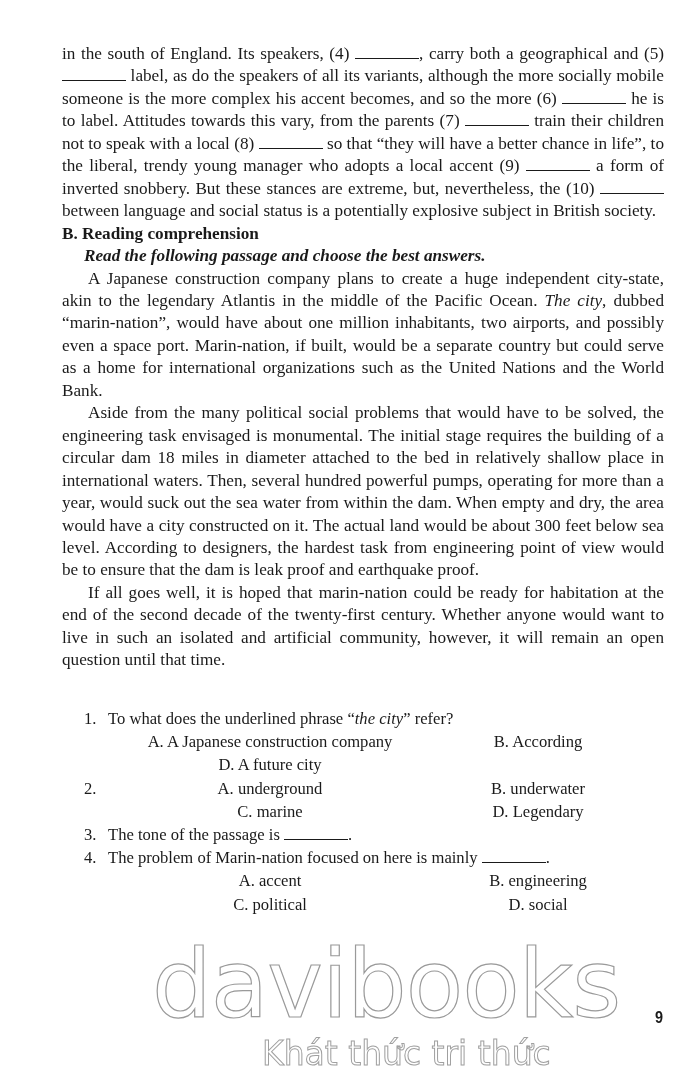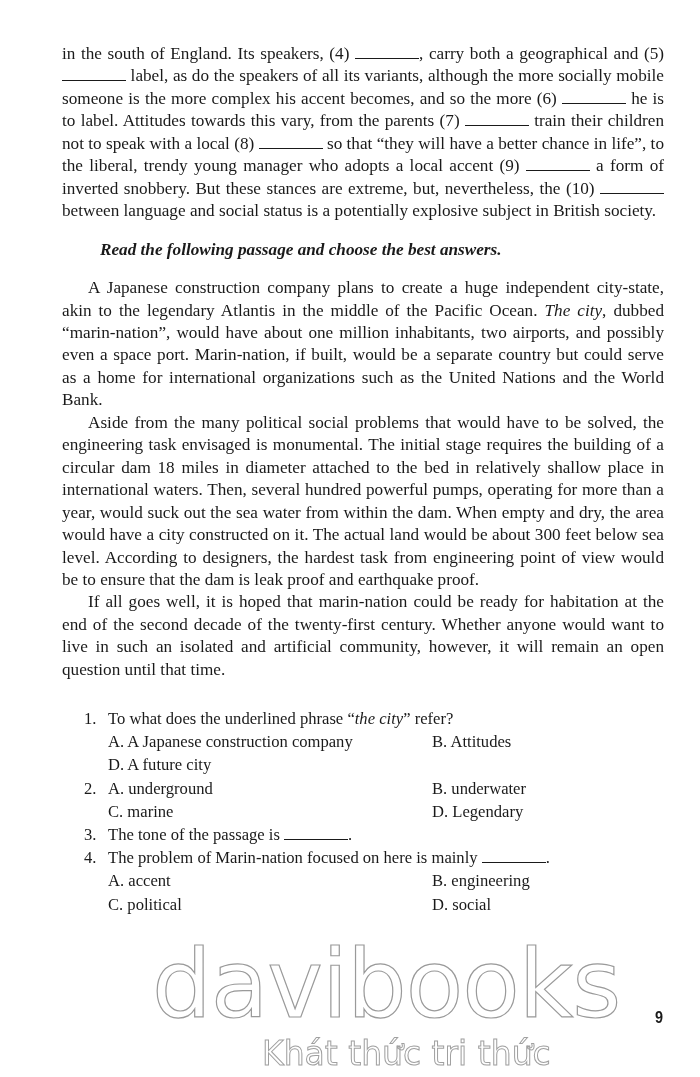--- a/index.html
+++ b/index.html
@@ -11,28 +11,28 @@
   .page { position: absolute; left: 0; top: 0; width: 700px; height: 1077px; }
   .col {
     position: absolute; left: 62px; top: 43px; width: 602px;
     font-size: 17.2px; line-height: 22.45px;
   }
   .para { margin: 0; text-align: justify; text-align-last: left; }
   .para.indent { text-indent: 26px; }
   .blank { display: inline-block; border-bottom: 1.3px solid #1a1a1a; height: 14px; vertical-align: baseline; }
   .b70 { width: 64px; }
   .heading-b { margin: 0; font-weight: bold; font-size: 17.2px; }
-  .instr { margin: 16px; padding-left: 22px; font-weight: bold; font-style: italic; }
+  .instr { margin: 0; padding-left: 22px; font-weight: bold; font-style: italic; }
   .qs {
     position: absolute; left: 84px; top: 707px; width: 560px;
     font-size: 16.6px; line-height: 23.2px;
   }
   .q { position: relative; padding-left: 24px; }
   .qnum { position: absolute; left: 0; top: 0; }
-  .opts { display: grid; grid-template-columns: 324px auto; padding-left: 24px; }
+  .opts { display: grid; grid-template-columns: 324px auto; padding-left: 24px; text-align: center; }
   .opts span { display: block; white-space: nowrap; }
   .ital { font-style: italic; }
   .wm1 {
     position: absolute; left: 152px; top: 935px;
     font-family: "DejaVu Sans", sans-serif; font-size: 94px; line-height: 100px;
     letter-spacing: -1px; color: transparent;
     -webkit-text-stroke: 1.2px #9a9a9a; white-space: nowrap;
   }
   .wm2 {
     position: absolute; left: 262px; top: 1034px;
@@ -56,35 +56,36 @@
       <span>(5) </span><span class="blank b70"></span><span> label, as do the speakers of all its variants, although the more socially</span>
       <span>mobile someone is the more complex his accent becomes, and so the more</span>
       <span>(6) </span><span class="blank b70"></span><span> he is to label. Attitudes towards this vary, from the parents (7)</span>
       <span class="blank b70"></span><span> train their children not to speak with a local (8) </span><span class="blank b70"></span><span> so that “they</span>
       <span>will have a better chance in life”, to the liberal, trendy young manager who adopts</span>
       <span>a local accent (9) </span><span class="blank b70"></span><span> a form of inverted snobbery. But these stances are</span>
       <span>extreme, but, nevertheless, the (10) </span><span class="blank b70"></span><span> between language and social status is</span>
       <span>a potentially explosive subject in British society.</span>
     </p>
 
+    <p class="heading-b">B. Reading comprehension</p>
     <p class="instr">Read the following passage and choose the best answers.</p>
 
     <p class="para indent"><span>A Japanese construction company plans to create a huge independent city-state, akin to the legendary Atlantis in the middle of the Pacific Ocean. </span><em>The city</em><span>, dubbed “marin-nation”, would have about one million inhabitants, two airports, and possibly even a space port. Marin-nation, if built, would be a separate country but could serve as a home for international organizations such as the United Nations and the World Bank.</span></p>
     <p class="para indent">Aside from the many political social problems that would have to be solved, the engineering task envisaged is monumental. The initial stage requires the building of a circular dam 18 miles in diameter attached to the bed in relatively shallow place in international waters. Then, several hundred powerful pumps, operating for more than a year, would suck out the sea water from within the dam. When empty and dry, the area would have a city constructed on it. The actual land would be about 300 feet below sea level. According to designers, the hardest task from engineering point of view would be to ensure that the dam is leak proof and earthquake proof.</p>
     <p class="para indent">If all goes well, it is hoped that marin-nation could be ready for habitation at the end of the second decade of the twenty-first century. Whether anyone would want to live in such an isolated and artificial community, however, it will remain an open question until that time.</p>
   </div>
 
   <div class="qs">
     <div class="q">
       <span class="qnum">1.</span>
       <span>To what does the underlined phrase “</span><span class="ital">the city</span><span>” refer?</span>
     </div>
     <div class="opts">
       <span>A. A Japanese construction company</span>
-      <span>B. Attitudes</span>
+      <span>B. According</span>
       <span>D. A future city</span>
     </div>
 
     <div class="q">
       <span class="qnum">2.</span>
     </div>
     <div class="opts">
       <span>A. underground</span>
       <span>B. underwater</span>
       <span>C. marine</span>

